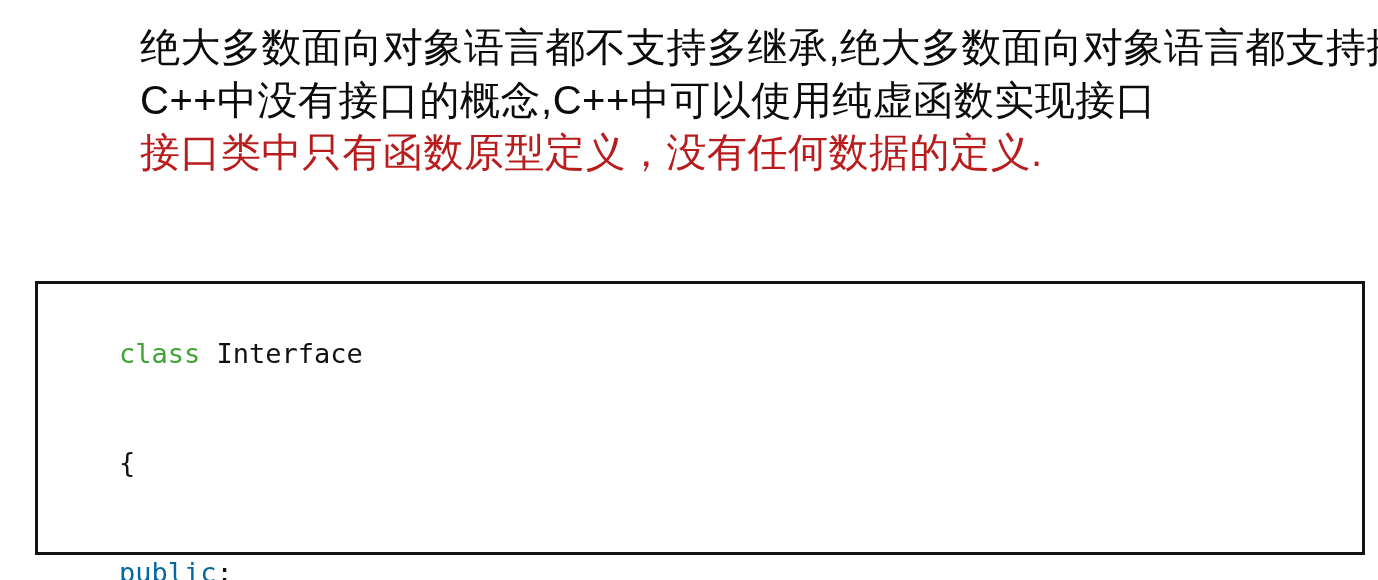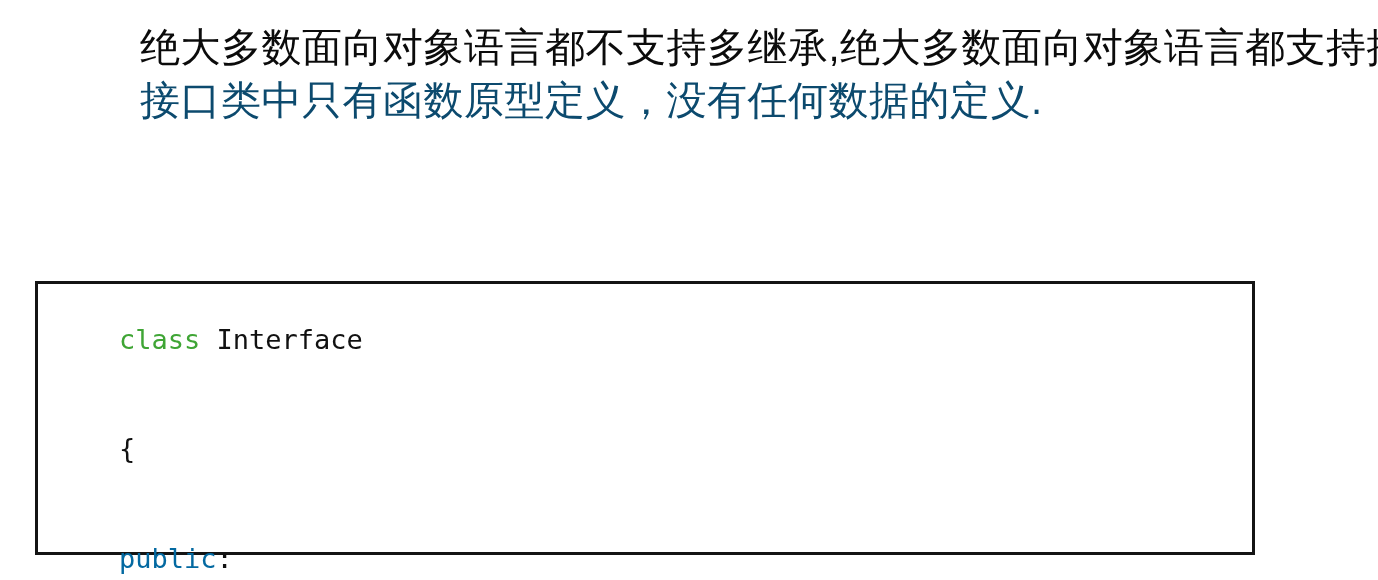--- a/index.html
+++ b/index.html
@@ -18,47 +18,48 @@
     left: 55px;
     top: 21px;
     width: 1290px;
     color: #0b0b0b;
     font-size: 40px;
     line-height: 52.5px;
     letter-spacing: 0.5px;
   }
   .note-line { white-space: pre; }
   .note-line.indent { padding-left: 85px; }
-  .note-line.red { color: #0c4a6e; }
+  .note-line.red { color: #b91c1c; }
 
   
   .code-box {
     position: absolute;
     left: 35px;
     top: 281px;
-    width: 1220px;
+    width: 1330px;
     height: 274px;
     border: 3px solid #141414;
     background: #ffffff;
-    padding: 1px 10px 0 16px;
+    padding: 15px 10px 0 16px;
     font-family: "DejaVu Sans Mono", "Liberation Mono", monospace;
     font-size: 27px;
     line-height: 36.6px;
     color: #111111;
   }
   .code-line { white-space: pre; }
   .tok-k { color: #3fa535; }   
   .tok-m { color: #0369a1; }   
   .tok-p { color: #111111; }   
 </style>
 </head>
 <body>
 
 <div class="notes">
   <div class="note-line indent">绝大多数面向对象语言都不支持多继承,绝大多数面向对象语言都支持接</div>
+  <div class="note-line indent">C++中没有接口的概念,C++中可以使用纯虚函数实现接口</div>
   <div class="note-line indent red">接口类中只有函数原型定义，没有任何数据的定义.</div>
 </div>
 
 <div class="code-box">
   <div class="code-line">
     <span class="tok-k">class</span><span class="tok-p"> Interface</span>
   </div>
   <div class="code-line">
     <span class="tok-p">{</span>
   </div>

